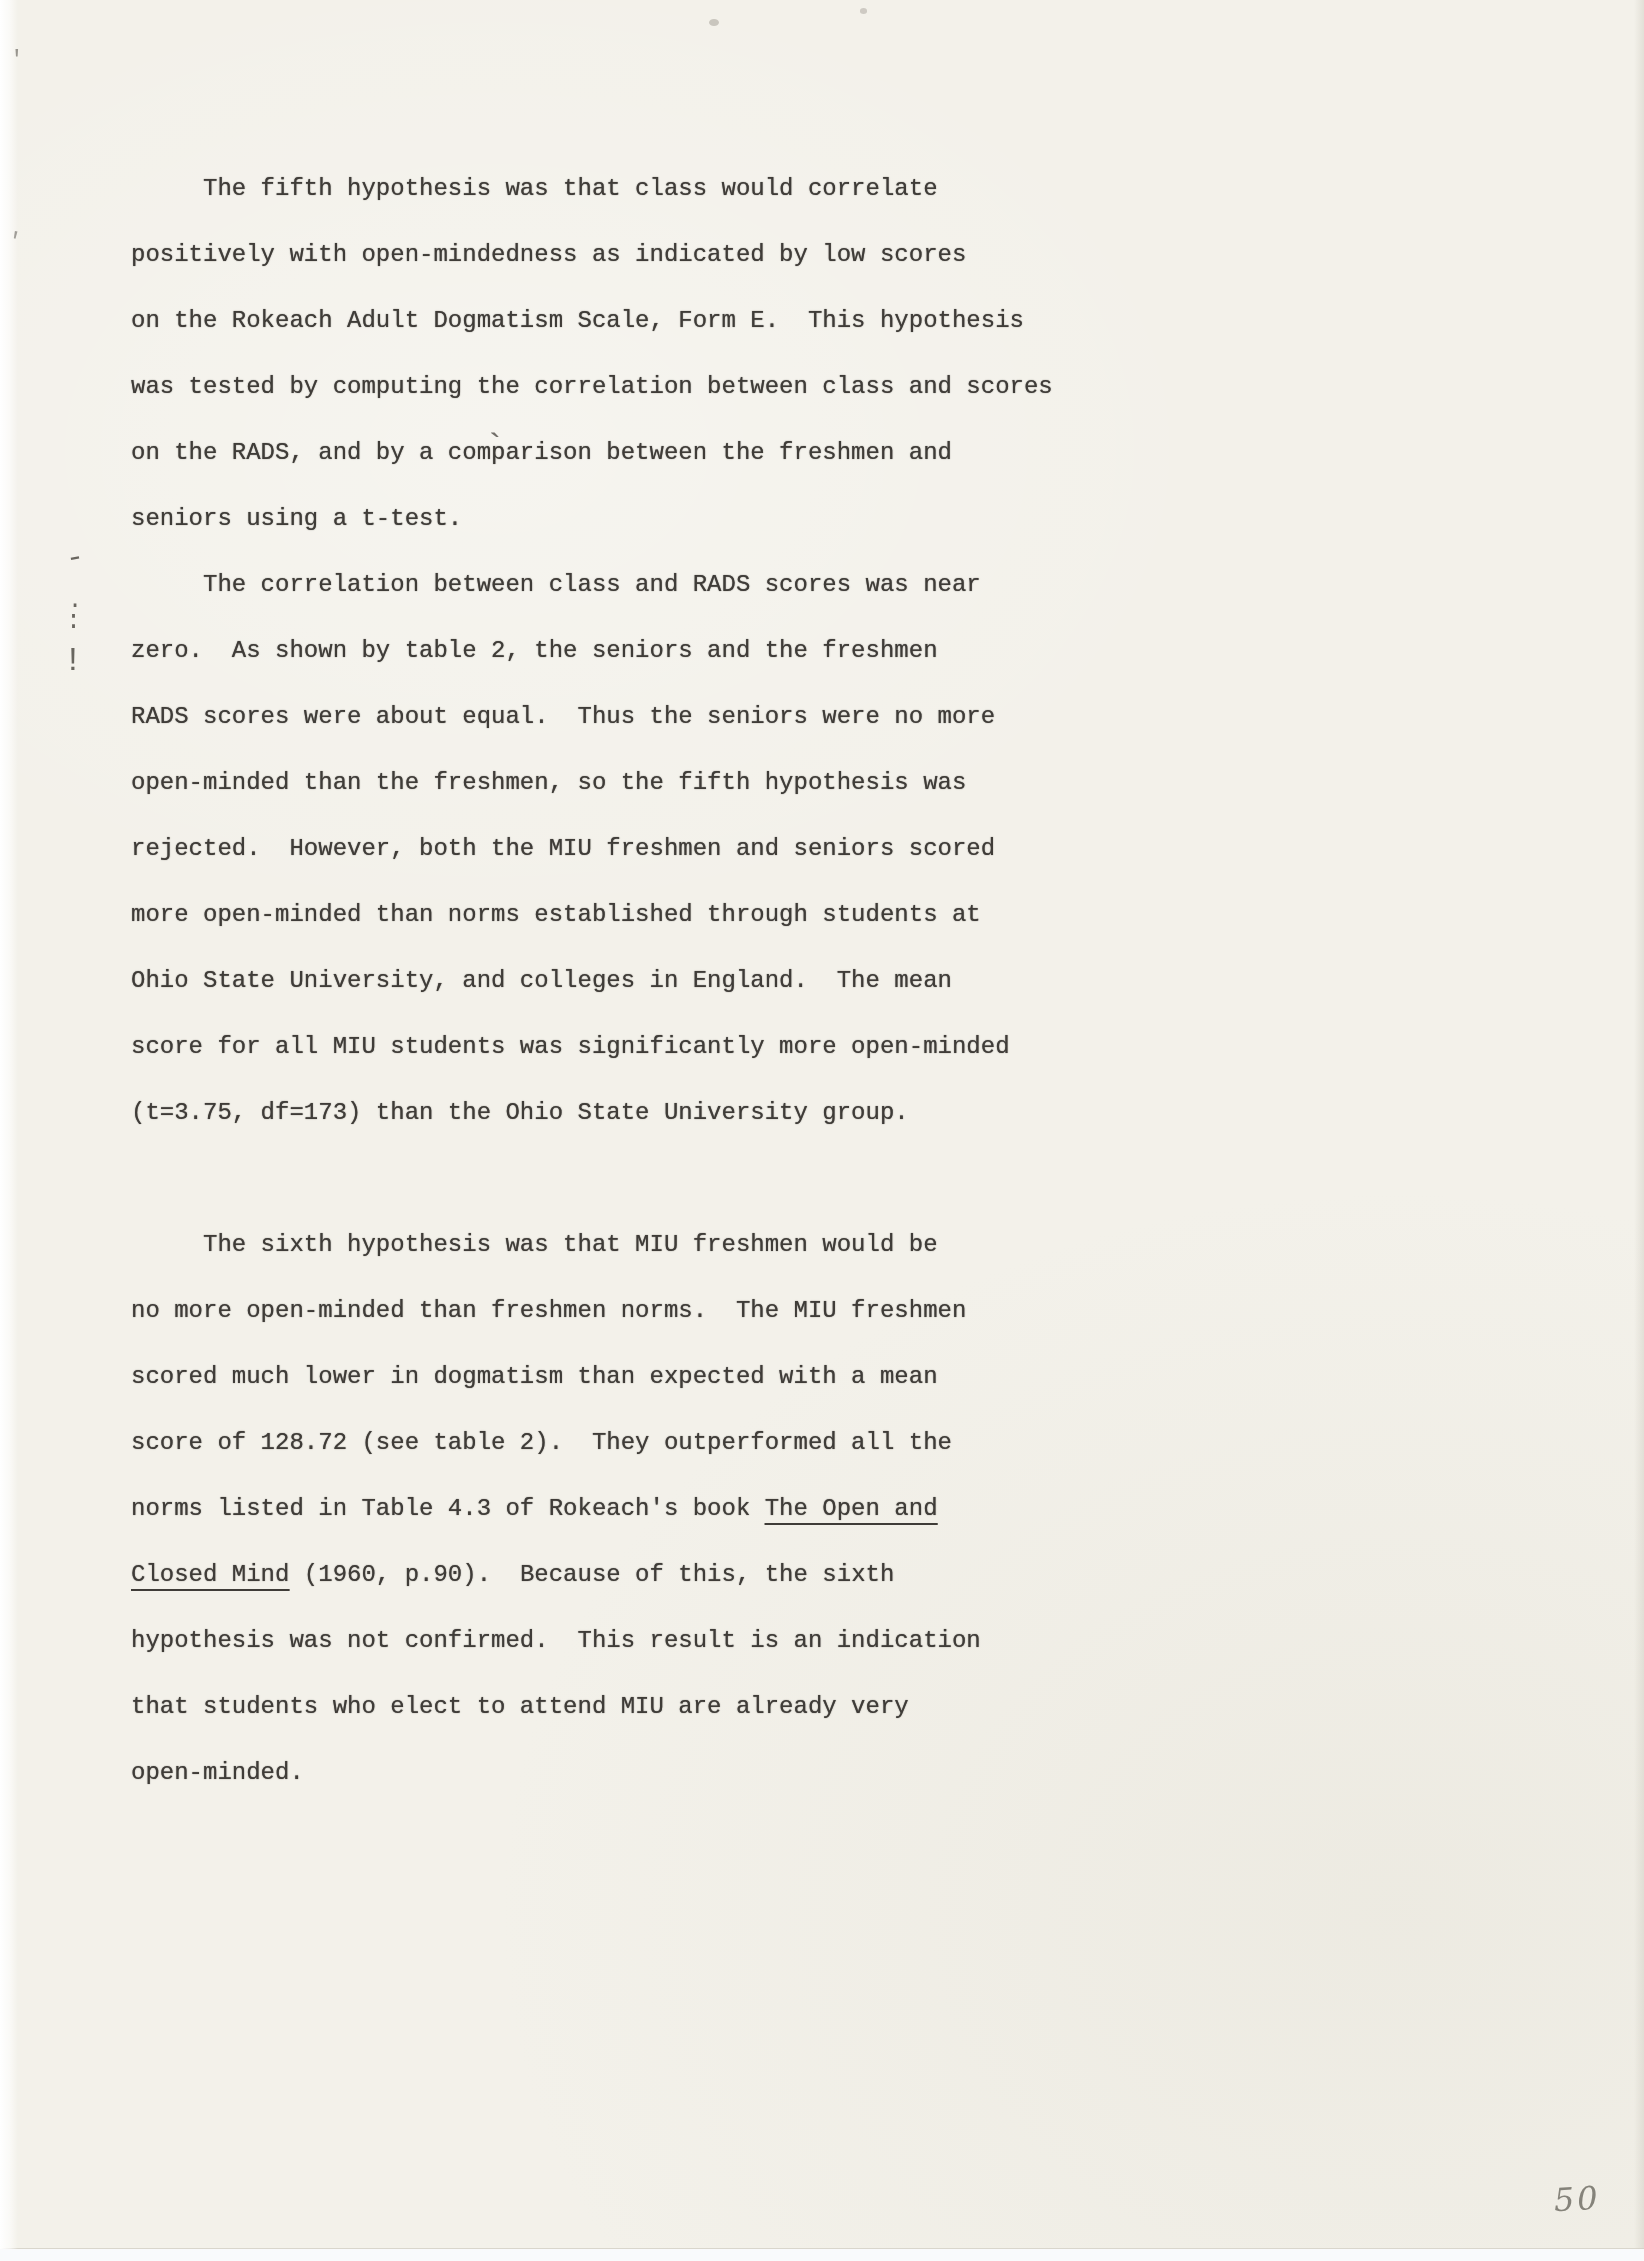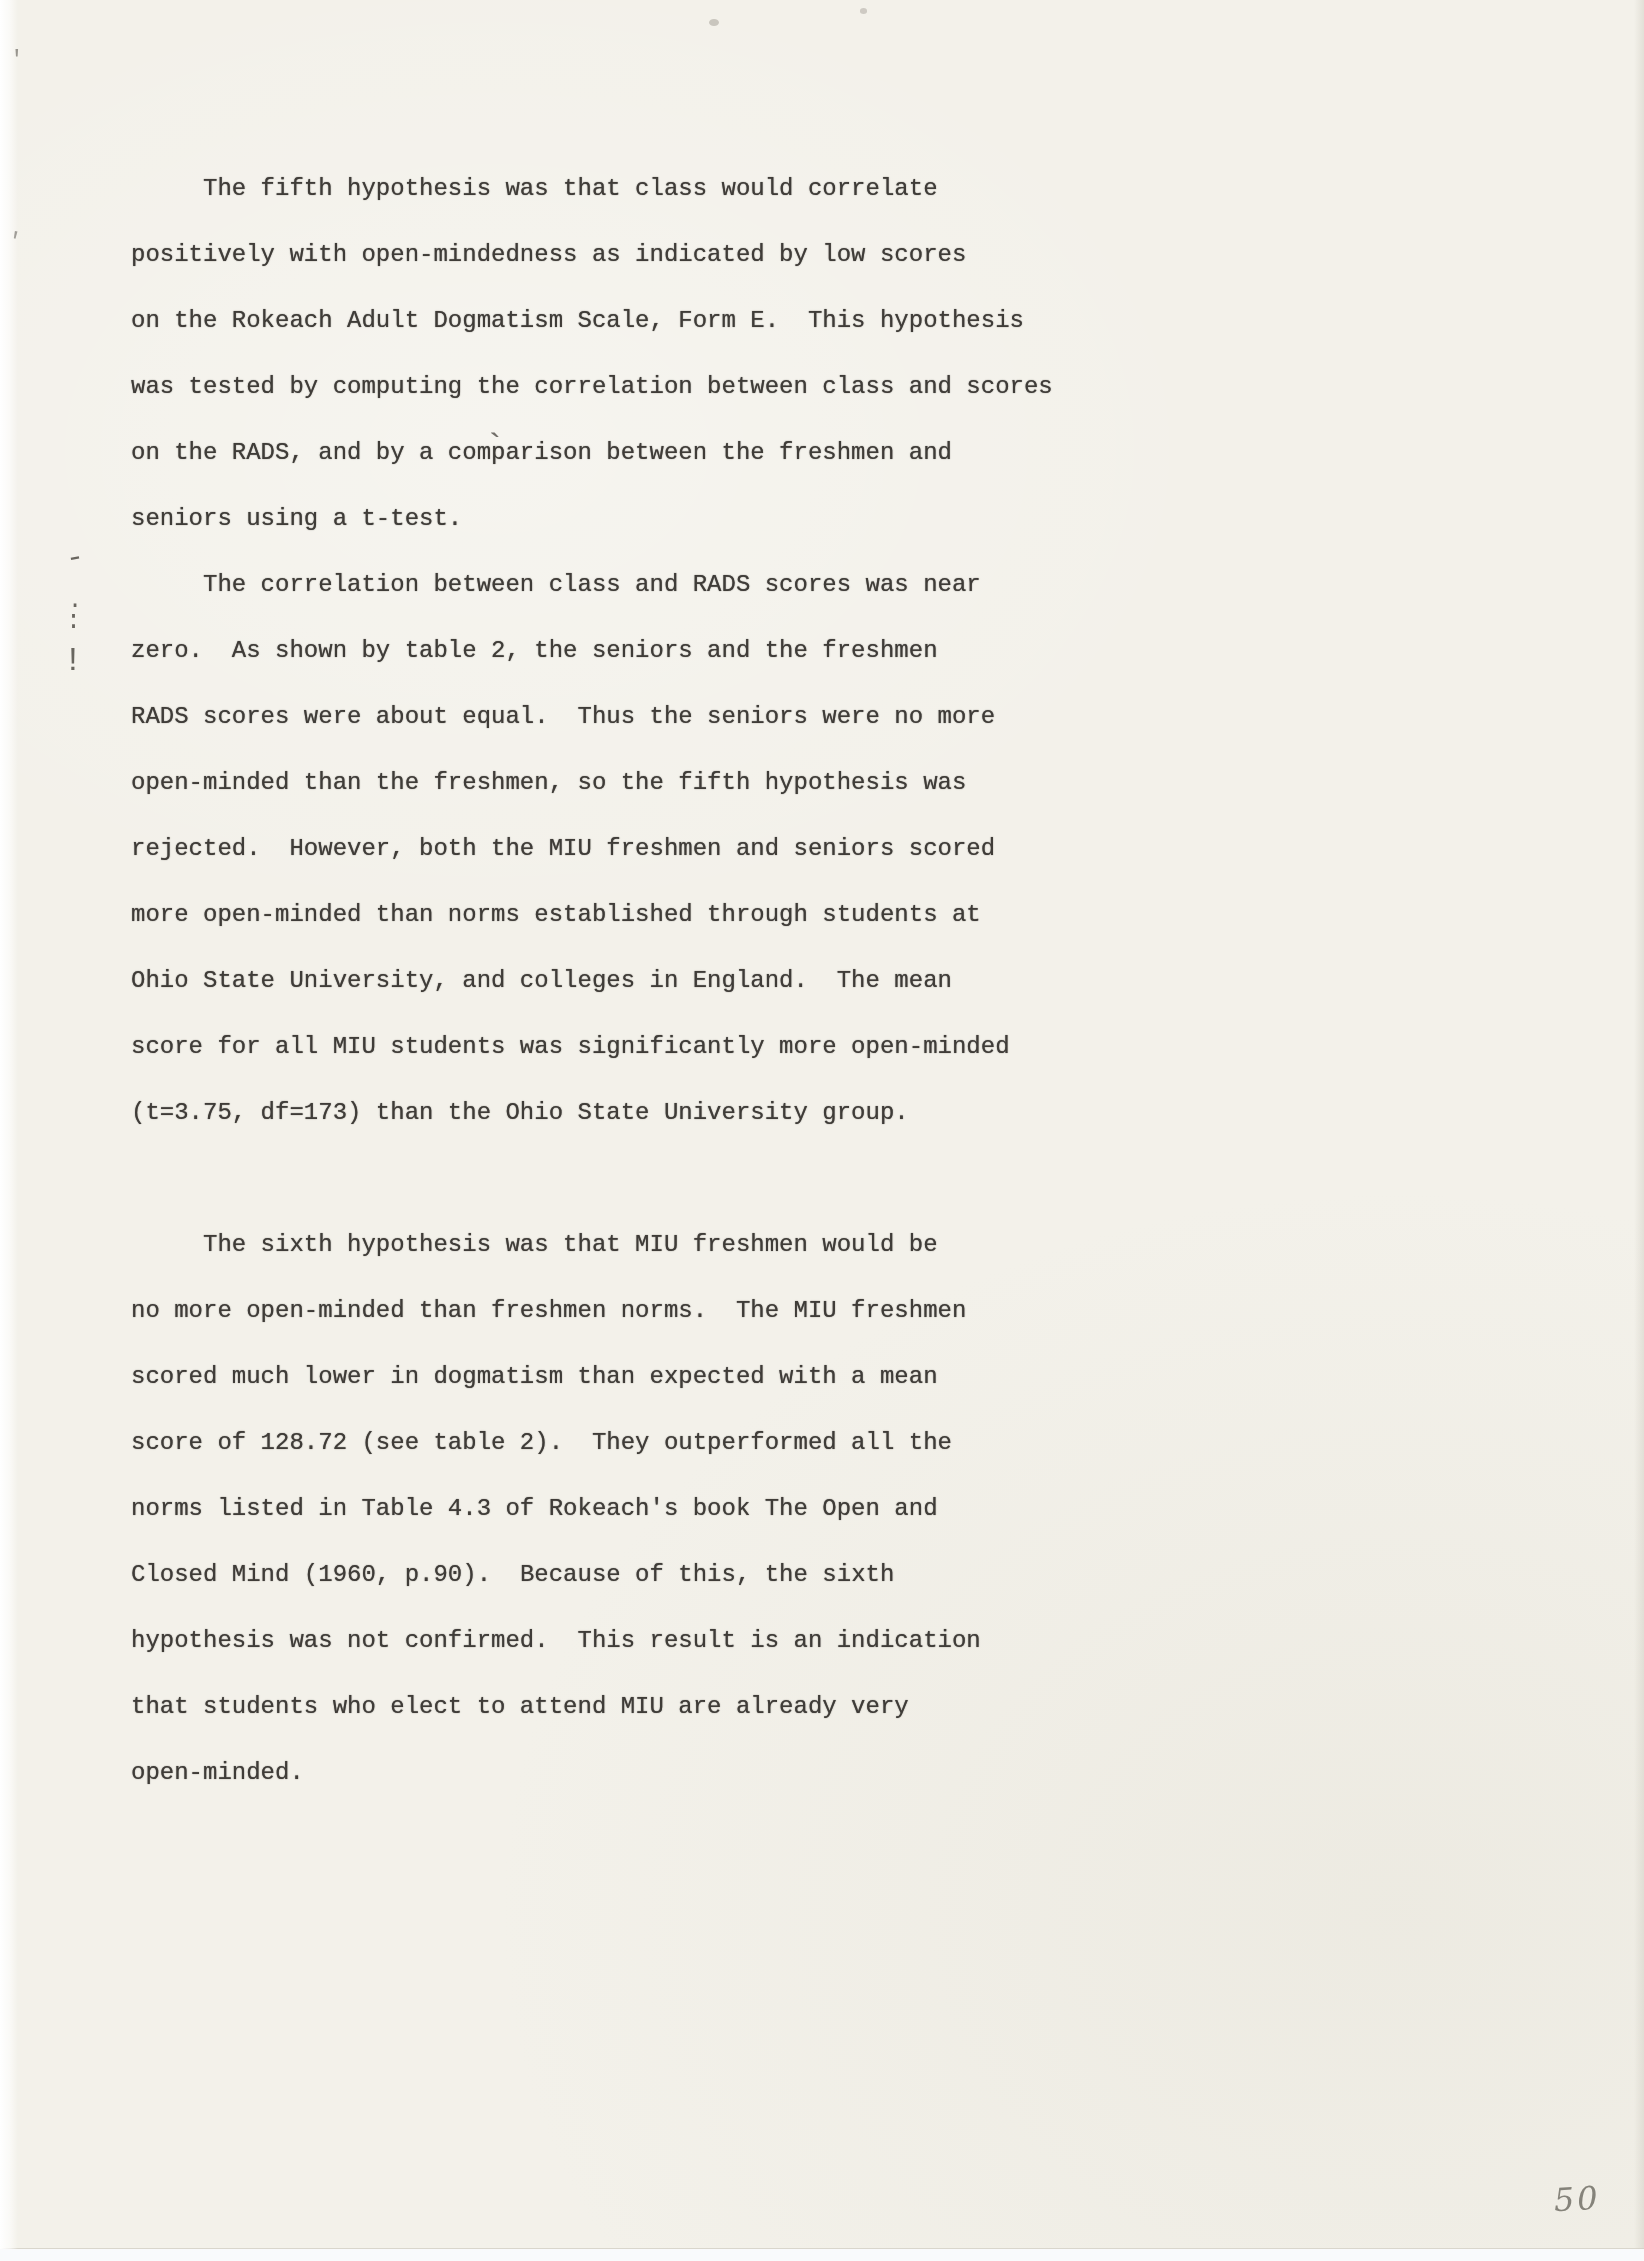--- a/index.html
+++ b/index.html
@@ -38,20 +38,21 @@
   }
   .typed-text {
     position:absolute; left:131px; top:156px; width:1439px;
     font-size:24px; line-height:66px;
     color:var(--ink);
     white-space:pre;
     text-shadow:0 0 1.4px rgba(63,60,56,.4), 0 0 0.7px rgba(63,60,56,.55);
   }
   .typed-text .line { height:66px; }
   .underlined {
+    text-decoration:underline;
     text-decoration-thickness:2.4px;
     text-underline-offset:7.6px;
   }
   .page-number {
     position:absolute; left:1554px; top:2180px;
     font-family:"DejaVu Serif",serif; font-style:italic;
     font-size:32px; letter-spacing:2.8px;
     color:var(--pencil);
     transform:rotate(-3deg);
   }

